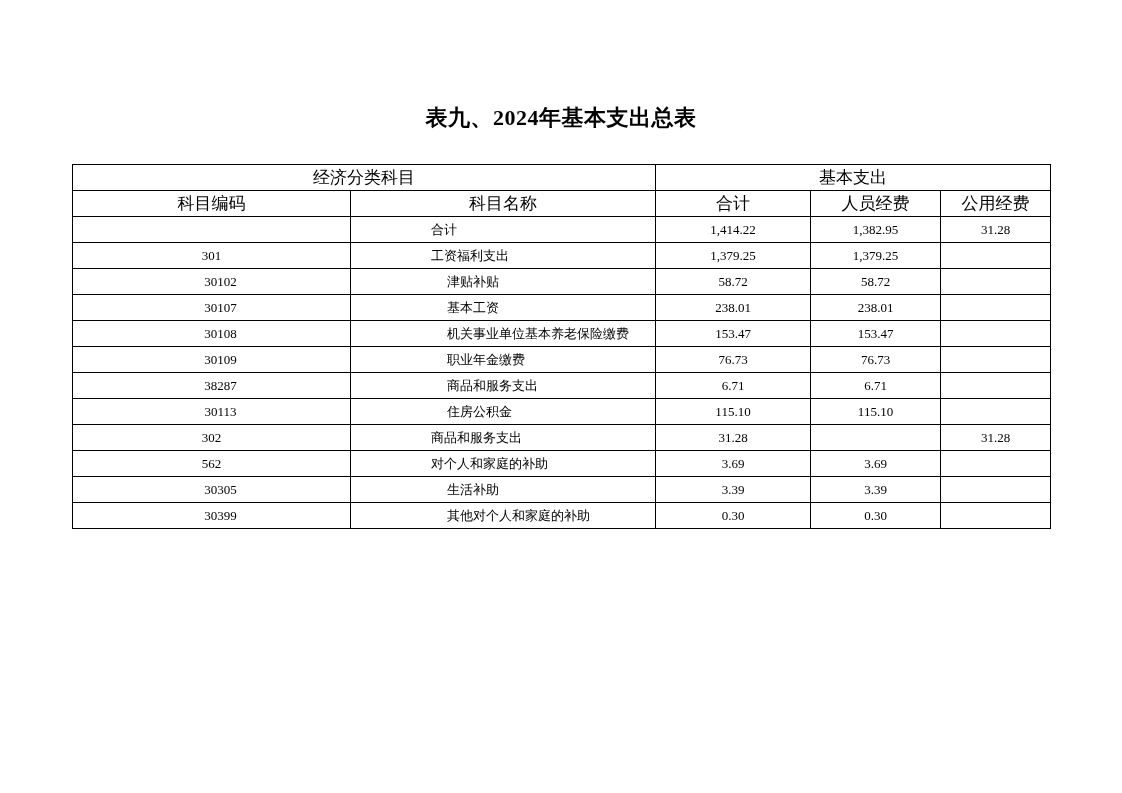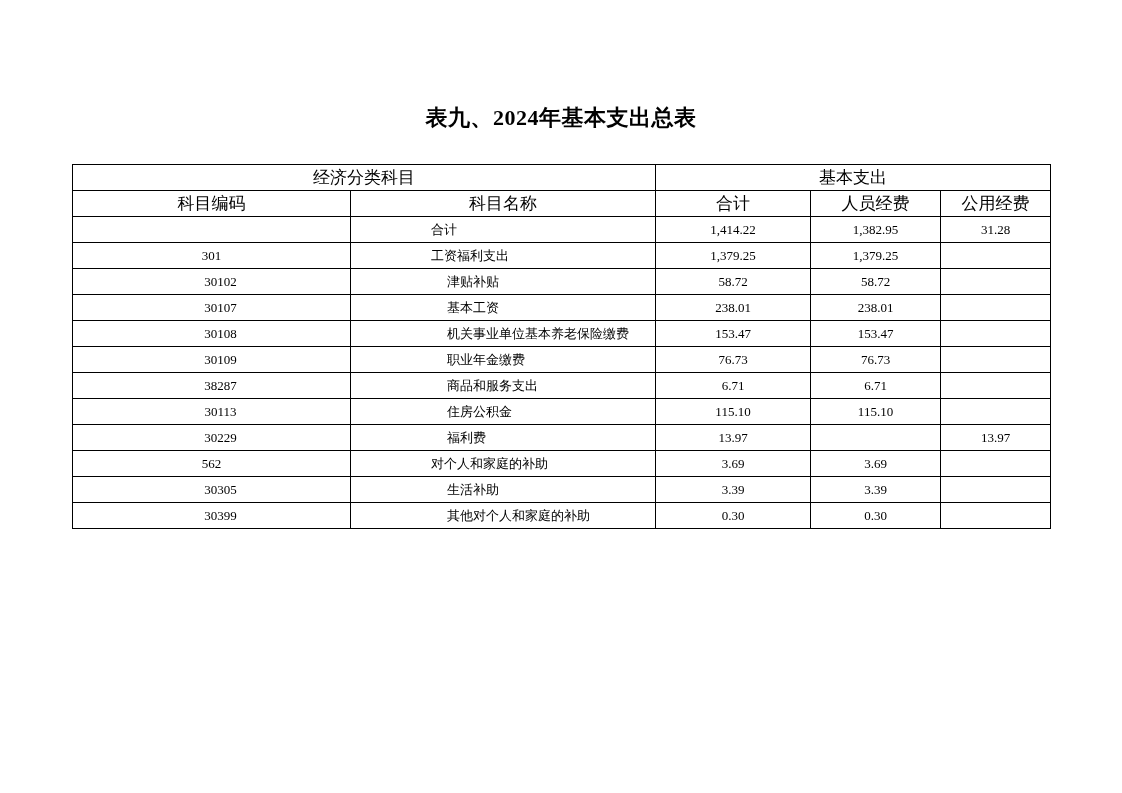--- a/index.html
+++ b/index.html
@@ -178,25 +178,25 @@
           <td class="num"></td>
         </tr>
         <tr>
           <td class="cell-code indent1">30113</td>
           <td class="cell-name lvl1">住房公积金</td>
           <td class="num">115.10</td>
           <td class="num">115.10</td>
           <td class="num"></td>
         </tr>
         <tr>
-          <td class="cell-code indent1">30229</td>
-          <td class="cell-name lvl1">福利费</td>
-          <td class="num">13.97</td>
-          <td class="num"></td>
-          <td class="num">13.97</td>
+          <td class="cell-code">302</td>
+          <td class="cell-name lvl0">商品和服务支出</td>
+          <td class="num">31.28</td>
+          <td class="num"></td>
+          <td class="num">31.28</td>
         </tr>
         <tr>
           <td class="cell-code">562</td>
           <td class="cell-name lvl0">对个人和家庭的补助</td>
           <td class="num">3.69</td>
           <td class="num">3.69</td>
           <td class="num"></td>
         </tr>
         <tr>
           <td class="cell-code indent1">30305</td>

